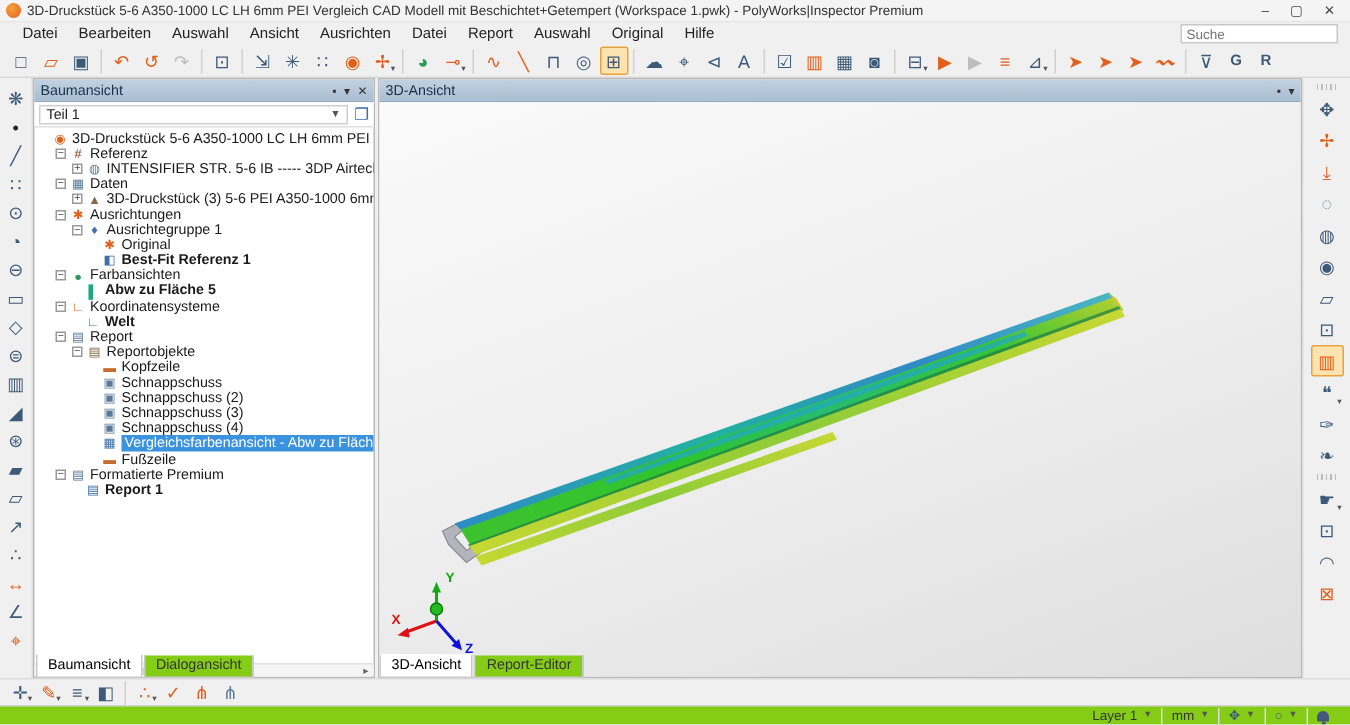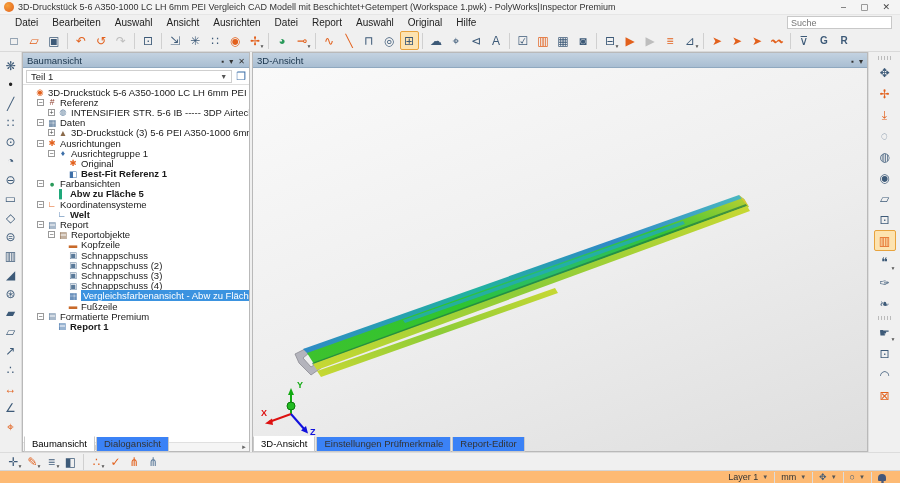--- a/index.html
+++ b/index.html
@@ -85,32 +85,32 @@
   #viewport { position:absolute; left:252px; top:52px; width:616px; height:400px;
     border:1px solid #b9b9b9; display:flex; flex-direction:column; background:#fff; }
   #canvas { flex:1; position:relative; background:linear-gradient(160deg,#fafafa 0%,#ededed 55%,#dedede 100%); }
   #canvas svg { position:absolute; left:0; top:0; }
 
   
   #tabs-row { position:absolute; left:0; top:437px; width:900px; height:15px; }
   .tabstrip { position:absolute; display:flex; align-items:flex-end; height:15px; }
   #left-tabs { left:24px; }
   #right-tabs { left:253px; }
-  .tab { font-size:9.5px; padding:1px 7px 2px 7px; color:#333; background:#3b82f6;
+  .tab { font-size:9.5px; padding:1px 7px 2px 7px; color:#333; background:#84cc16;
     border:1px solid #c9c9c9; border-top:none; margin-right:1px; }
   .tab.active { background:#fff; border-top:1px solid #fff; font-weight:normal; color:#000; }
 
   
   #bottom-toolbar { position:absolute; left:0; top:452px; width:900px; height:18px;
     background:#f0f0f0; border-top:1px solid #dcdcdc; display:flex; align-items:center; padding-left:4px; }
   #bottom-toolbar .tbtn { width:18px; height:16px; }
 
   
   #statusbar { position:absolute; left:0; top:470px; width:900px; height:13px;
-    background:#fdba74; border-top:1px solid #d5d5d5; display:flex; align-items:center;
+    background:#84cc16; border-top:1px solid #d5d5d5; display:flex; align-items:center;
     justify-content:flex-end; padding-right:8px; font-size:9px; color:#333; }
   .sseg { display:flex; align-items:center; padding:0 6px; height:11px;
     border-left:1px solid #dcdcdc; }
   .sseg .caret { font-size:6px; color:#555; margin-left:4px; }
   .bell { width:8px; height:7px; border-radius:4px 4px 1px 1px; background:#44577a; position:relative; }
   .bell::after { content:''; position:absolute; left:2.5px; bottom:-2px; width:3px; height:2px;
     border-radius:50%; background:#44577a; }
 </style>
 </head>
 <body>
@@ -601,21 +601,20 @@
     </div>
 
   <div id="tabs-row">
 
     <div id="left-tabs" class="tabstrip">
         <span class="tab active">Baumansicht</span>
         <span class="tab">Dialogansicht</span>
       </div>
     <div id="right-tabs" class="tabstrip">
         <span class="tab active">3D-Ansicht</span>
-        <span class="tab">Einstellungen Prüfmerkmale</span>
         <span class="tab">Report-Editor</span>
       </div>
   </div>
 
   <div id="bottom-toolbar">
       <span class="tbtn">
         <span class="g" style="color: rgb(61, 90, 120);">✛</span>
         <span class="dd">▼</span>
       </span>
       <span class="tbtn">

